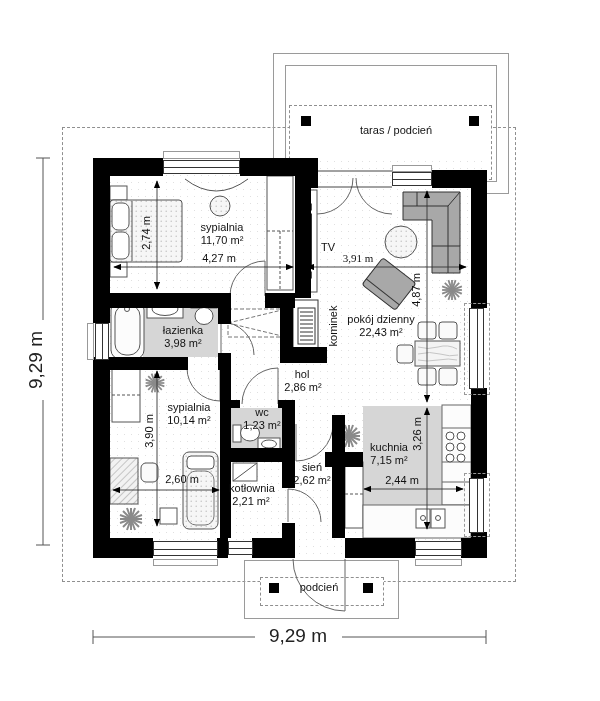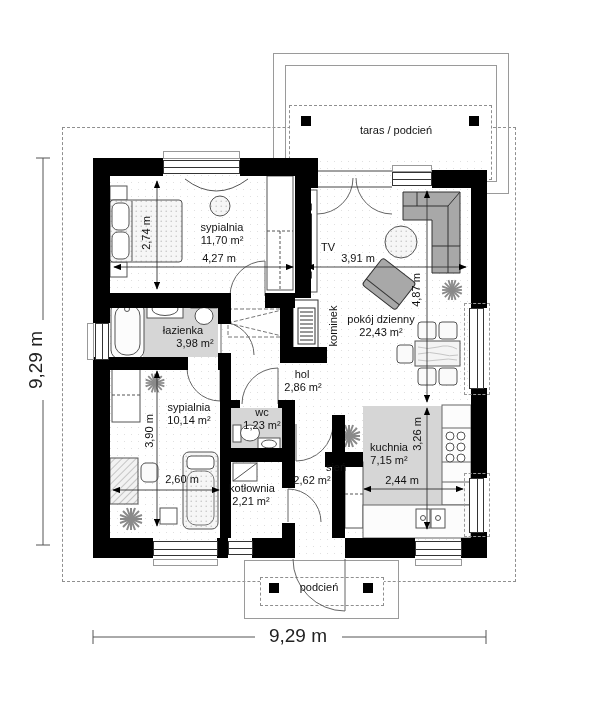--- a/index.html
+++ b/index.html
@@ -280,47 +280,47 @@
 
   <div class="lbl" style="left:222px;top:228px;">sypialnia</div>
   <div class="lbl" style="left:222px;top:241px;">11,70 m²</div>
 
   <div class="lbl" style="left:328px;top:248px;">TV</div>
 
   <div class="lbl" style="left:381px;top:320px;text-align:right;">pokój dzienny</div>
   <div class="lbl" style="left:381px;top:333px;">22,43 m²</div>
 
   <div class="lbl" style="left:183px;top:331px;">łazienka</div>
-  <div class="lbl" style="left:195px;top:344px;">3,98 m²</div>
+  <div class="lbl" style="left:183px;top:344px;">3,98 m²</div>
 
   <div class="lbl rot" style="left:334px;top:326px;">kominek</div>
 
   <div class="lbl" style="left:302px;top:375px;">hol</div>
   <div class="lbl" style="left:303px;top:388px;">2,86 m²</div>
 
   <div class="lbl" style="left:189px;top:408px;">sypialnia</div>
   <div class="lbl" style="left:189px;top:421px;">10,14 m²</div>
 
   <div class="lbl" style="left:262px;top:413px;">wc</div>
   <div class="lbl" style="left:262px;top:426px;">1,23 m²</div>
 
   <div class="lbl" style="left:252px;top:489px;">kotłownia</div>
   <div class="lbl" style="left:251px;top:502px;">2,21 m²</div>
 
-  <div class="lbl" style="left:312px;top:468px;margin-left:24px;">sień</div>
+  <div class="lbl" style="left:312px;top:468px;">sień</div>
   <div class="lbl" style="left:312px;top:481px;">2,62 m²</div>
 
   <div class="lbl" style="left:389px;top:448px;text-align:center;">kuchnia</div>
   <div class="lbl" style="left:389px;top:461px;">7,15 m²</div>
 
   <div class="lbl" style="left:319px;top:588px;">podcień</div>
 
   <div class="lbl rot" style="left:147px;top:233px;">2,74 m</div>
   <div class="lbl" style="left:219px;top:259px;">4,27 m</div>
-  <div class="lbl" style="left:358px;top:259px;">3,91 m</div>
+  <div class="lbl" style="left:358px;top:259px;font-family:Liberation Serif, serif;">3,91 m</div>
   <div class="lbl rot" style="left:417px;top:290px;">4,87 m</div>
   <div class="lbl rot" style="left:150px;top:431px;">3,90 m</div>
   <div class="lbl" style="left:182px;top:480px;">2,60 m</div>
   <div class="lbl rot" style="left:418px;top:434px;">3,26 m</div>
   <div class="lbl" style="left:402px;top:481px;">2,44 m</div>
   <div class="lbl big" style="left:298px;top:636px;">9,29 m</div>
   <div class="lbl big rot" style="left:36px;top:360px;">9,29 m</div>
 
 </div>
 

